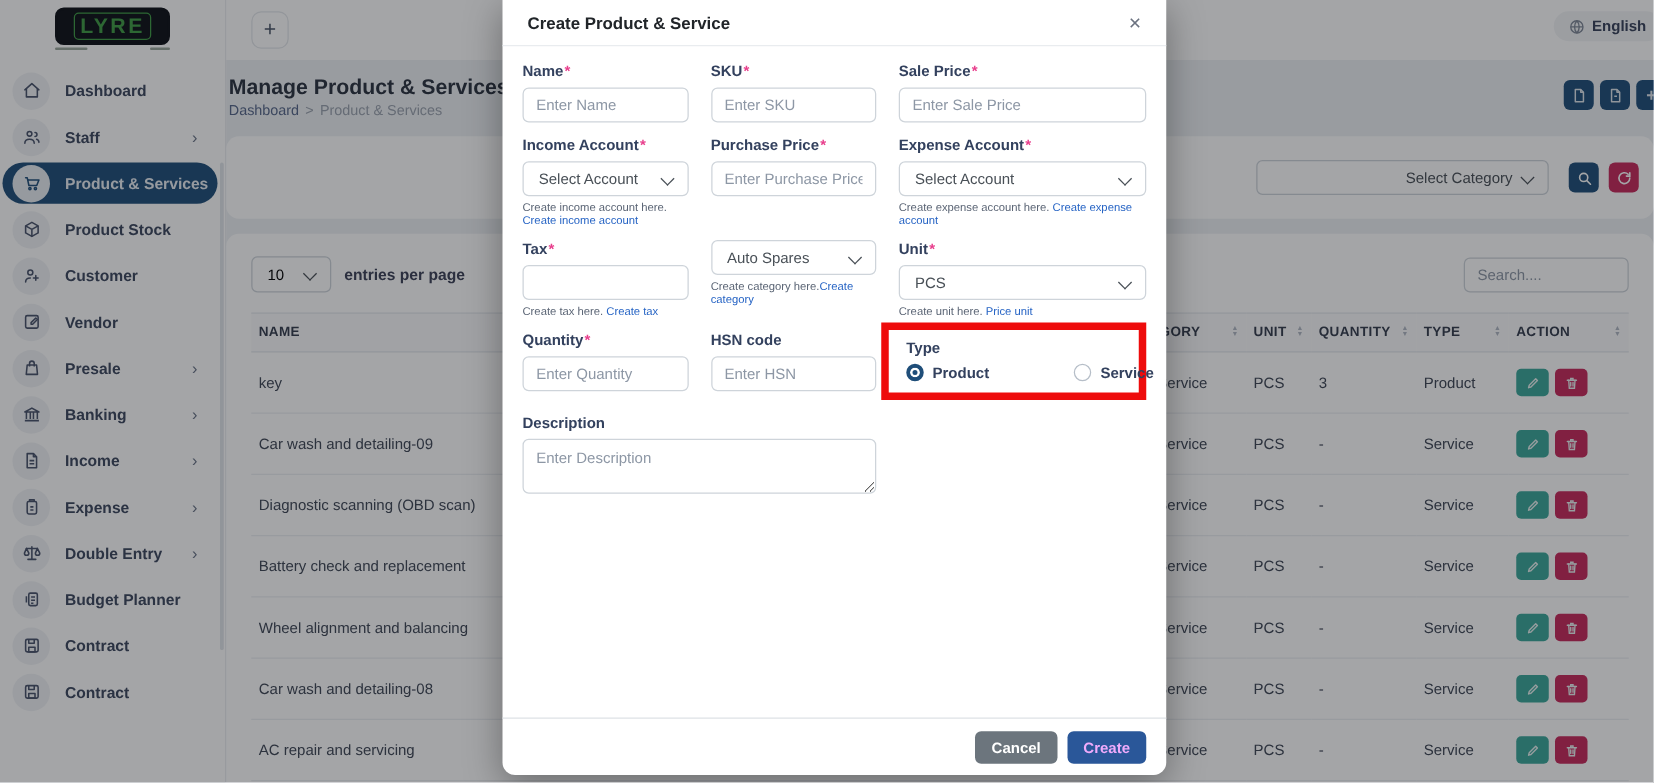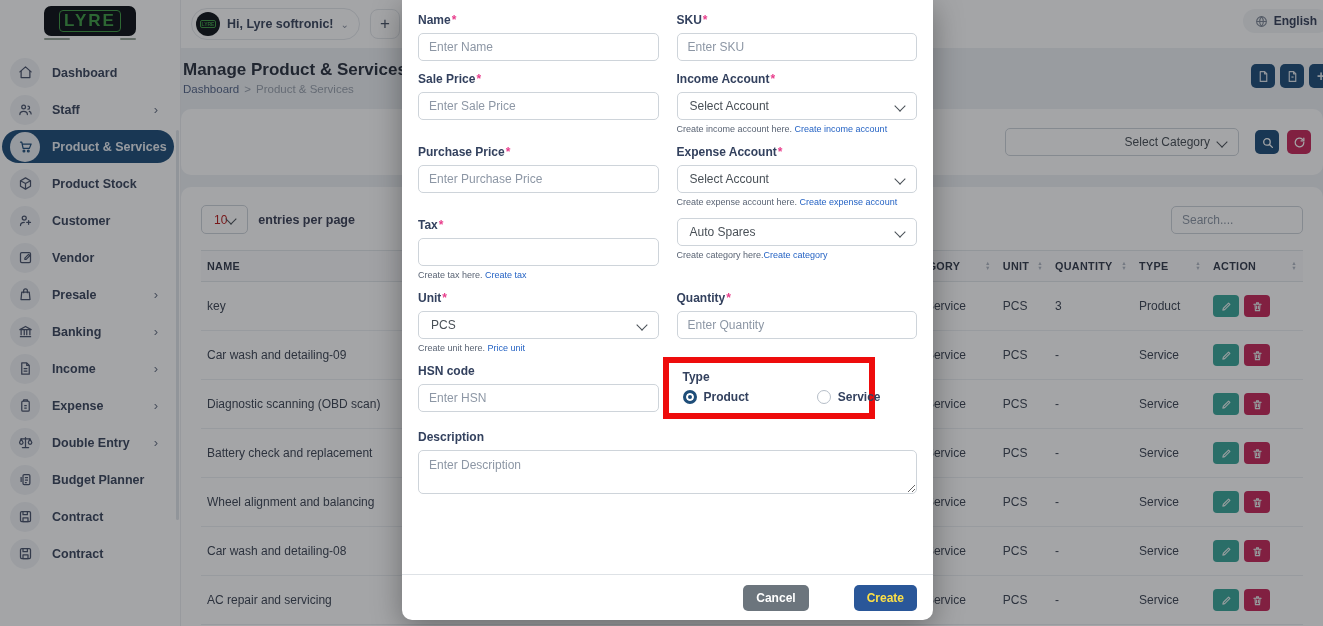--- a/index.html
+++ b/index.html
@@ -57,21 +57,21 @@
   .select::after { content:""; position:absolute; right:12px; top:9px; width:7px; height:7px; border-right:1.8px solid #495057; border-bottom:1.8px solid #495057; transform:rotate(45deg); }
   .cat-select { width:234px; margin-right:8px;justify-content:flex-end; }
   .icon-btn { width:24px; height:24px; border:none; border-radius:5px; color:#fff; display:flex; align-items:center; justify-content:center; cursor:pointer; }
   .icon-btn svg { width:13px; height:13px; }
   .icon-btn.search { background:#1f4e79; }
   .icon-btn.reset { background:#c7295b; }
 
   .table-card { margin-top:12px; background:#ffffff; border-radius:10px 10px 0 0; height:560px; padding:18px 20px; }
   .list-controls { display:flex; align-items:center; justify-content:space-between; }
   .entries { display:flex; align-items:center; gap:10px; }
-  .entries .select { height:29px; padding:0 20px 0 12px; color:#b91c1c; }
+  .entries .select { height:29px; padding:0 37px 0 12px; color:#000000; }
   .entries-label { font-size:12.5px; color:#3c4257; font-weight:bold; }
   .search-input { width:132px; height:28px; border:1px solid #ced4da; border-radius:5px; padding:0 10px; font-size:12px; color:#495057; font-family:"Liberation Sans",sans-serif; }
   .search-input::placeholder { color:#8d97a5; }
 
   table { width:100%; border-collapse:collapse; margin-top:16px; }
   th { text-align:left; font-size:10.8px; color:#343c4d; letter-spacing:.3px; padding:9px 6px; border-top:1px solid #e3e7eb; border-bottom:1px solid #e3e7eb; background:#fbfbfc; }
   .th-inner { display:flex; align-items:center; justify-content:space-between; }
   .sort { display:inline-flex; flex-direction:column; line-height:5px; font-size:5.5px; color:#b0b7c3; margin-left:8px; cursor:pointer; }
   td { font-size:12px; color:#3f4756; padding:13px 6px; border-bottom:1px solid #eceff2; }
   col.c-name { width:auto; } col.c-cat { width:105px; } col.c-unit { width:52px; } col.c-qty { width:84px; } col.c-type { width:74px; } col.c-act { width:96px; }
@@ -80,44 +80,44 @@
   .act-btn svg { width:11px; height:11px; }
   .act-btn.edit { background:#3aa79a; }
   .act-btn.del { background:#c7295b; }
 
   
   .overlay { position:absolute; inset:0; background:rgba(15,18,24,0.38); z-index:40; }
   .modal { position:absolute; left:402px; top:0; width:531px; height:620px; background:#ffffff; border-radius:0 0 10px 10px; box-shadow:0 8px 30px rgba(0,0,0,.35); z-index:50; }
   .modal-head { height:37px; display:flex; align-items:center; justify-content:space-between; padding:0 20px; border-bottom:1px solid #e9ecef; }
   .modal-title { font-size:13.5px; font-weight:bold; color:#212529; }
   .modal-close { font-size:17px; color:#6b7280; background:none; border:none; cursor:pointer; line-height:1; }
-  .modal-body { padding:13px 16px 0; display:grid; grid-template-columns:1fr 1fr; column-gap:18px; }
+  .modal-body { padding:13px 16px 0; display:grid; grid-template-columns:1fr 1fr 1fr; column-gap:18px; }
   .fg { margin-bottom:11px; }
   .fg label { display:block; font-size:12px; font-weight:bold; color:#33415e; margin-bottom:6px; }
   .req { color:#e83e8c; margin-left:1px; }
   .fi { width:100%; height:28px; border:1px solid #ced4da; border-radius:5px; padding:0 10px; font-size:12px; color:#495057; font-family:"Liberation Sans",sans-serif; background:#fff; }
   .fi::placeholder { color:#8d97a5; }
   .fselect { width:100%; height:28px; }
   .helper { margin-top:4px; font-size:9px; color:#5a6474; }
   .helper .hl { color:#2563c4; cursor:pointer; }
   .type-annot { border:6px solid #ee0c0c; width:212px; margin-left:-14px; margin-top:-7px; padding:7px 8px 9px 14px; }
   .radio-row { display:flex; align-items:center; gap:8px; }
   .radio-opt { display:flex; align-items:center; gap:7px; cursor:pointer; }
   .radio-opt.second { margin-left:60px; }
   .radio { width:14px; height:14px; border-radius:50%; }
   .radio.on { background:#1f4e79; border:3px solid #1f4e79; box-shadow:inset 0 0 0 2px #ffffff; }
   .radio.off { background:#fff; border:1px solid #b6bec8; }
   .radio-lab { font-size:12px; font-weight:bold; color:#33415e; }
   .fg.full { grid-column:1 / span 2; }
   .fta { width:100%; height:44px; border:1px solid #ced4da; border-radius:5px; padding:7px 10px; font-size:12px; color:#495057; font-family:"Liberation Sans",sans-serif; resize:vertical; }
   .fta::placeholder { color:#8d97a5; }
   .modal-foot { position:absolute; left:0; right:0; bottom:0; height:46px; border-top:1px solid #dee2e6; display:flex; align-items:center; justify-content:flex-end; gap:8px; padding:0 16px; }
-  .btn { border:none; border-radius:5px; font-size:12px; font-weight:bold; padding:6px 13px; cursor:pointer; font-family:"Liberation Sans",sans-serif;margin-left:37px; }
+  .btn { border:none; border-radius:5px; font-size:12px; font-weight:bold; padding:6px 13px; cursor:pointer; font-family:"Liberation Sans",sans-serif; }
   .btn.cancel { background:#6c757d; color:#fff; }
-  .btn.create { background:#2a5799; color:#fde047; }
+  .btn.create { background:#2a5799; color:#f0abfc; }
 </style>
 </head>
 <body>
 
 <div class="stage">
 
   <aside class="sidebar">
     <div class="logo-wrap">
       <div class="logo-box">
           <span>LYRE</span>
@@ -267,27 +267,20 @@
               <rect x="8" y="14" width="8" height="6"></rect>
             </svg>
           </span>
         <span class="nav-label">Contract</span>
       </div>
     </nav>
     <div class="sb-thumb"></div>
   </aside>
 
   <header class="topbar">
-    <div class="user-chip">
-      <span class="mini-logo">
-          <span>LYRE</span>
-        </span>
-      <span class="greet">Hi, Lyre softronic!</span>
-      <span class="chev">⌄</span>
-    </div>
     <button class="plus-btn">+</button>
     <div class="lang-pill">
       <svg viewBox="0 0 24 24" fill="none" stroke="currentColor" stroke-width="2">
           <circle cx="12" cy="12" r="9"></circle>
           <path d="M3 12h18"></path>
           <path d="M12 3a13.5 13.5 0 000 18M12 3a13.5 13.5 0 010 18"></path>
         </svg>
       <span class="lg">English</span>
     </div>
   </header>
@@ -574,20 +567,24 @@
         </tr>
       </tbody>
       </table>
 
     </div>
   </main>
 
   <div class="overlay"></div>
 
   <section class="modal">
+    <div class="modal-head">
+      <span class="modal-title">Create Product &amp; Service</span>
+      <button class="modal-close">×</button>
+    </div>
 
     <div class="modal-body">
       <div class="fg">
         <label><span>Name</span><span class="req">*</span></label>
         <input class="fi" placeholder="Enter Name" style="">
       </div>
       <div class="fg">
         <label><span>SKU</span><span class="req">*</span></label>
         <input class="fi" placeholder="Enter SKU" style="">
       </div>

